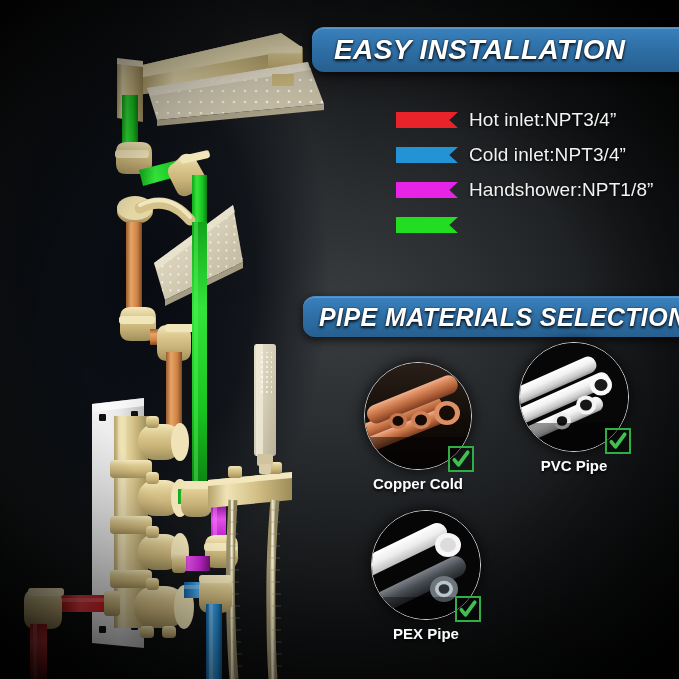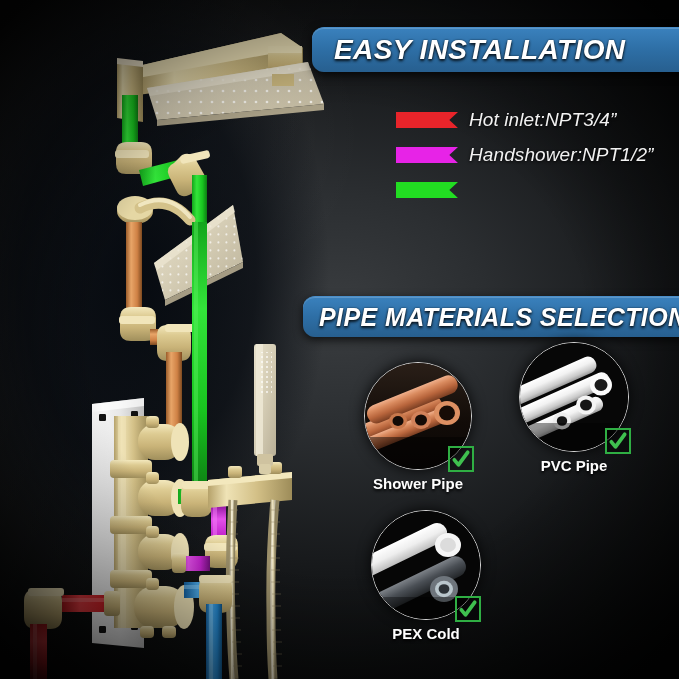--- a/index.html
+++ b/index.html
@@ -55,21 +55,21 @@
   }
   #banner-easy{ left:312px; top:27px; width:409px; height:44px;text-align:center; }
   #banner-easy .banner-text{ font-size:28px; padding-left:22px; }
   #banner-pipe{ left:303px; top:296px; width:440px; height:40px; }
   #banner-pipe .banner-text{ font-size:25px; padding-left:16px; }
 
   
   #legend{ position:absolute; left:396px; top:104px; width:283px; }
   .legend-row{
     display:flex;align-items:center;
-    height:32px;margin-bottom:3px;font-style:italic;
+    height:32px;margin-bottom:3px;
   }
   .swatch{
     width:62px;height:16px;flex:0 0 62px;
     margin-right:11px;
     clip-path:polygon(0 0, 100% 0, 86% 50%, 100% 100%, 0 100%);
     box-shadow:0 1px 2px rgba(0,0,0,0.8);
   }
   .legend-label{
     color:#f2f2f2;
     font-size:19px;
@@ -445,24 +445,28 @@
     <span class="banner-text">PIPE MATERIALS SELECTION</span>
   </div>
 
   <div id="legend">
 
     <div class="legend-row">
       <span class="swatch" style="background:#e8242a"></span>
       <span class="legend-label">Hot inlet:NPT3/4”</span>
     </div>
 
+    <div class="legend-row">
+      <span class="swatch" style="background:#2493d6"></span>
+      <span class="legend-label">Cold inlet:NPT3/4”</span>
+    </div>
 
     <div class="legend-row">
       <span class="swatch" style="background:#e723e7"></span>
-      <span class="legend-label">Handshower:NPT1/2”</span>
+      <span class="legend-label">Handshower:NPT1/8”</span>
     </div>
 
     <div class="legend-row">
       <span class="swatch" style="background:#22dd22"></span>
     </div>
 
 
   </div>
 
   <div class="mat" id="mat-copper">
@@ -494,21 +498,21 @@
         <ellipse cx="82" cy="50" rx="13" ry="12" fill="#dd9063"></ellipse>
         <ellipse cx="82" cy="50" rx="8" ry="7.5" fill="#170c06"></ellipse>
         <rect y="74" width="106" height="32" fill="#000" opacity="0.45"></rect>
       </svg>
     </div>
     <div class="check">
       <svg viewBox="0 0 24 24">
           <path d="M4 13 L9 19 L20 4" stroke="#3fc04f" stroke-width="4.5" fill="none" stroke-linecap="round" stroke-linejoin="round"></path>
         </svg>
     </div>
-    <div class="mat-label">Shower Pipe</div>
+    <div class="mat-label">Copper Cold</div>
   </div>
 
   <div class="mat" id="mat-pvc">
     <div class="mat-circle">
       <svg viewBox="0 0 108 108" width="108" height="108">
         <defs>
           <linearGradient id="pvcTube" x1="0" y1="0" x2="0" y2="1">
             <stop offset="0%" stop-color="#ffffff"></stop>
               <stop offset="40%" stop-color="#f2f2f2"></stop>
             <stop offset="78%" stop-color="#c9c9c9"></stop>
@@ -564,16 +568,16 @@
         <ellipse cx="72" cy="78" rx="9" ry="8.2" fill="#b9c6cc"></ellipse>
         <ellipse cx="72" cy="78" rx="5.4" ry="4.8" fill="#2c3237"></ellipse>
         <rect y="86" width="108" height="22" fill="#000" opacity="0.35"></rect>
       </svg>
     </div>
     <div class="check">
       <svg viewBox="0 0 24 24">
           <path d="M4 13 L9 19 L20 4" stroke="#3fc04f" stroke-width="4.5" fill="none" stroke-linecap="round" stroke-linejoin="round"></path>
         </svg>
     </div>
-    <div class="mat-label">PEX Cold</div>
+    <div class="mat-label">PEX Pipe</div>
   </div>
 
 </div>
 
 </body></html>

